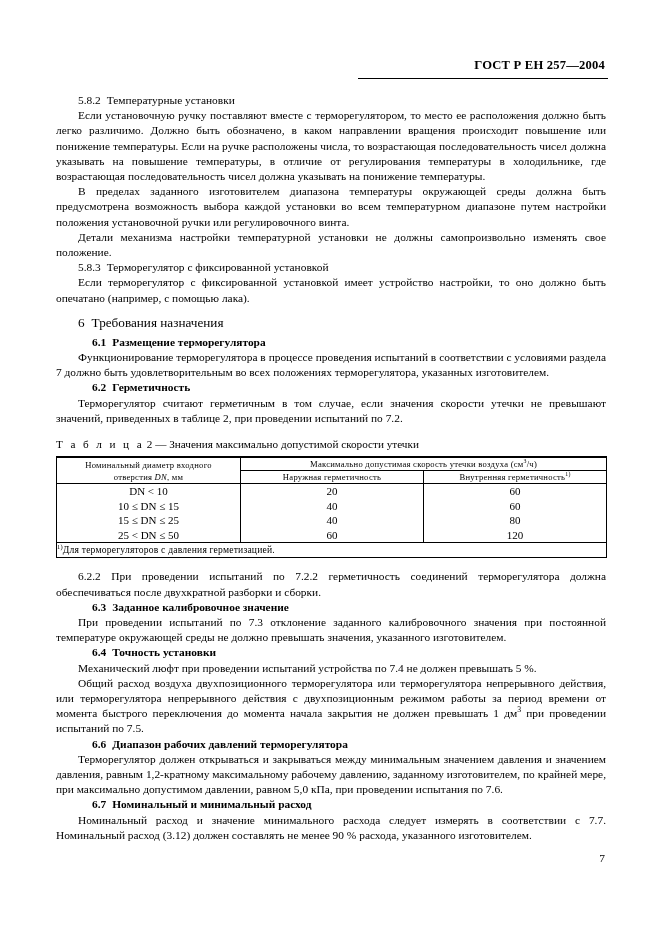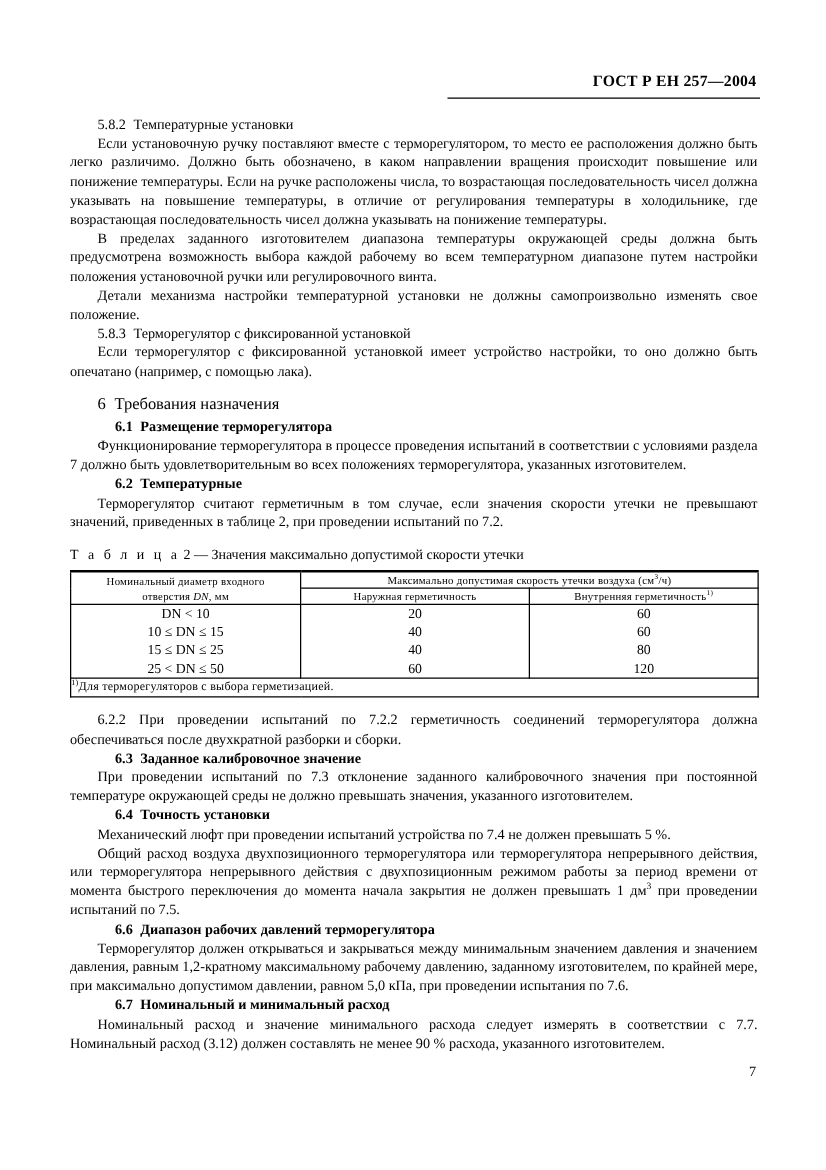--- a/index.html
+++ b/index.html
@@ -174,41 +174,41 @@
     <div class="header-rule"></div>
   </div>
 
   <div class="content">
 
     <div class="h-clause">
       <span class="num">5.8.2</span><span>Температурные установки</span>
     </div>
 
     <p class="ind">Если установочную ручку поставляют вместе с терморегулятором, то место ее расположения должно быть легко различимо. Должно быть обозначено, в каком направлении вращения происходит повышение или понижение температуры. Если на ручке расположены числа, то возрастающая последовательность чисел должна указывать на повышение температуры, в отличие от регулирования температуры в холодильнике, где возрастающая последовательность чисел должна указывать на понижение температуры.</p>
-    <p class="ind">В пределах заданного изготовителем диапазона температуры окружающей среды должна быть предусмотрена возможность выбора каждой рабочему во всем температурном диапазоне путем настройки положения установочной ручки или регулировочного винта.</p>
+    <p class="ind">В пределах заданного изготовителем диапазона температуры окружающей среды должна быть предусмотрена возможность выбора каждой установки во всем температурном диапазоне путем настройки положения установочной ручки или регулировочного винта.</p>
     <p class="ind">Детали механизма настройки температурной установки не должны самопроизвольно изменять свое положение.</p>
 
     <div class="h-clause">
       <span class="num">5.8.3</span><span>Терморегулятор с фиксированной установкой</span>
     </div>
 
     <p class="ind">Если терморегулятор с фиксированной установкой имеет устройство настройки, то оно должно быть опечатано (например, с помощью лака).</p>
 
     <div class="h-section">
       <span class="num">6</span><span>Требования назначения</span>
     </div>
 
     <div class="h-sub">
       <span class="num">6.1</span><span>Размещение терморегулятора</span>
     </div>
 
     <p class="ind">Функционирование терморегулятора в процессе проведения испытаний в соответствии с условиями раздела 7 должно быть удовлетворительным во всех положениях терморегулятора, указанных изготовителем.</p>
 
     <div class="h-sub">
-      <span class="num">6.2</span><span>Температурные</span>
+      <span class="num">6.2</span><span>Герметичность</span>
     </div>
 
 
     <p class="ind">Терморегулятор считают герметичным в том случае, если значения скорости утечки не превышают значений, приведенных в таблице 2, при проведении испытаний по 7.2.</p>
 
     <p class="table-caption">
       <span class="tword">Т а б л и ц а</span>
       <span>2</span>
       <span>—</span>
       <span>Значения максимально допустимой скорости утечки</span>
@@ -257,21 +257,21 @@
             <div class="lines">
               <div>60</div>
               <div>60</div>
               <div>80</div>
               <div>120</div>
             </div>
           </td>
         </tr>
         <tr class="footnote-row">
           <td colspan="3">
-            <sup>1)</sup><span>Для терморегуляторов с выбора герметизацией.</span>
+            <sup>1)</sup><span>Для терморегуляторов с давления герметизацией.</span>
           </td>
         </tr>
       </tbody>
     </table>
 
     <div class="afterTable">
       <p class="ind"><span class="num">6.2.2</span> <span>При проведении испытаний по 7.2.2 герметичность соединений терморегулятора должна обеспечиваться после двухкратной разборки и сборки.</span></p>
 
       <div class="h-sub">
         <span class="num">6.3</span><span>Заданное калибровочное значение</span>

